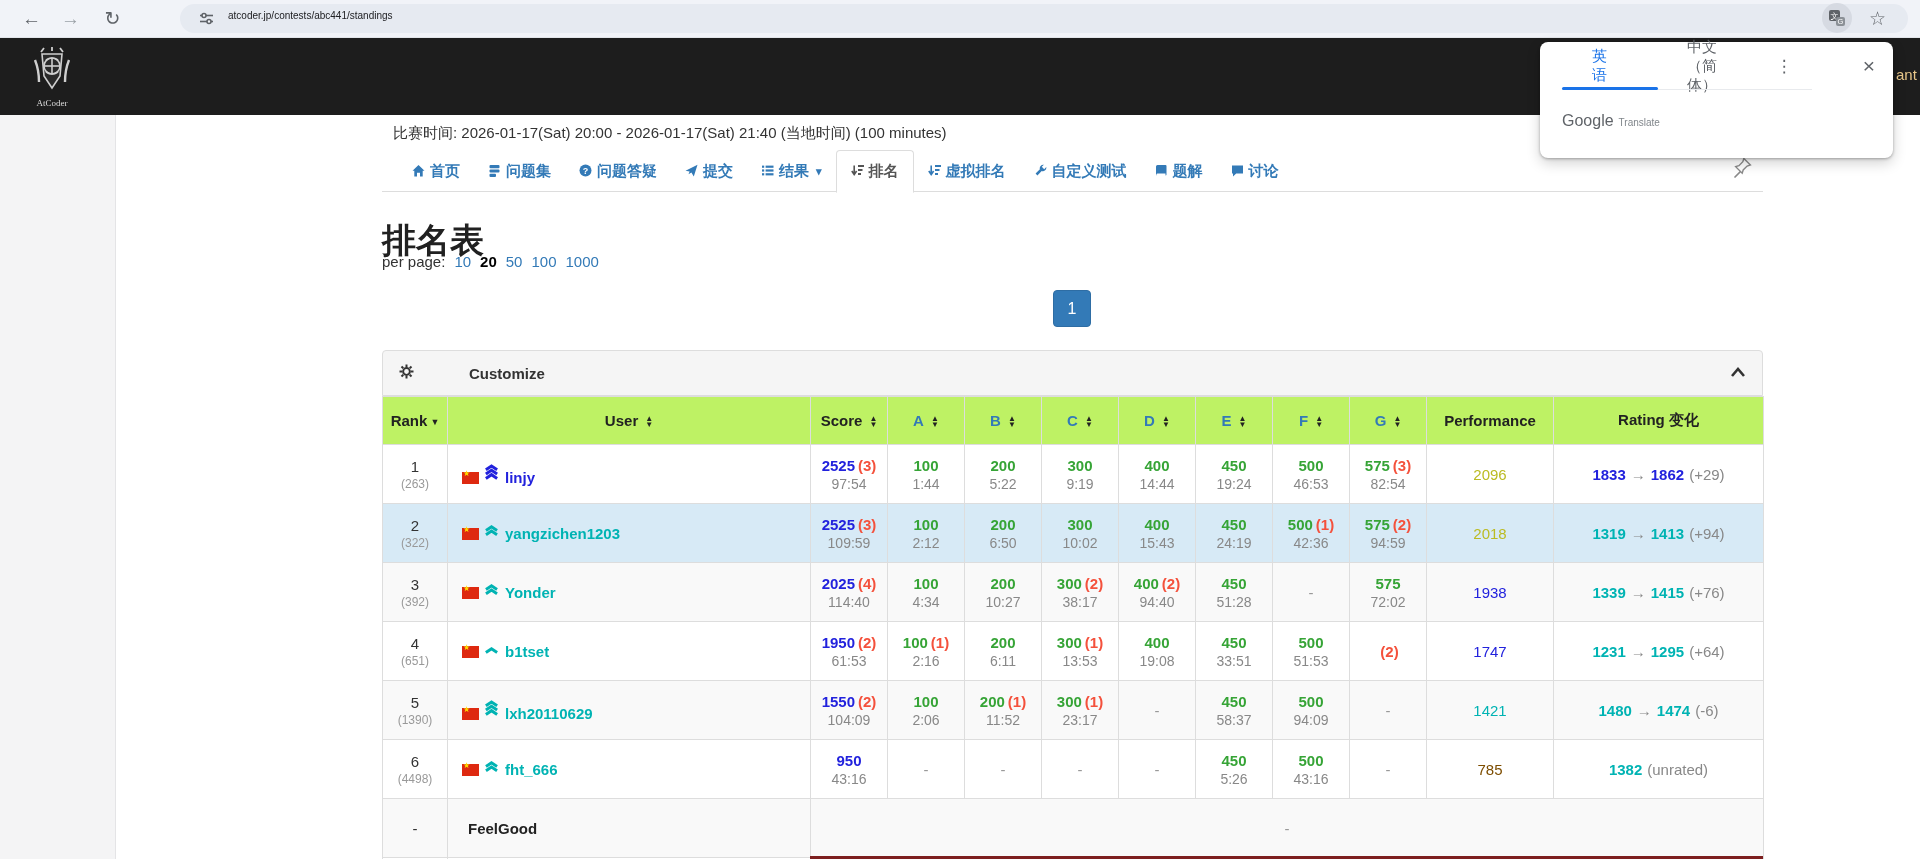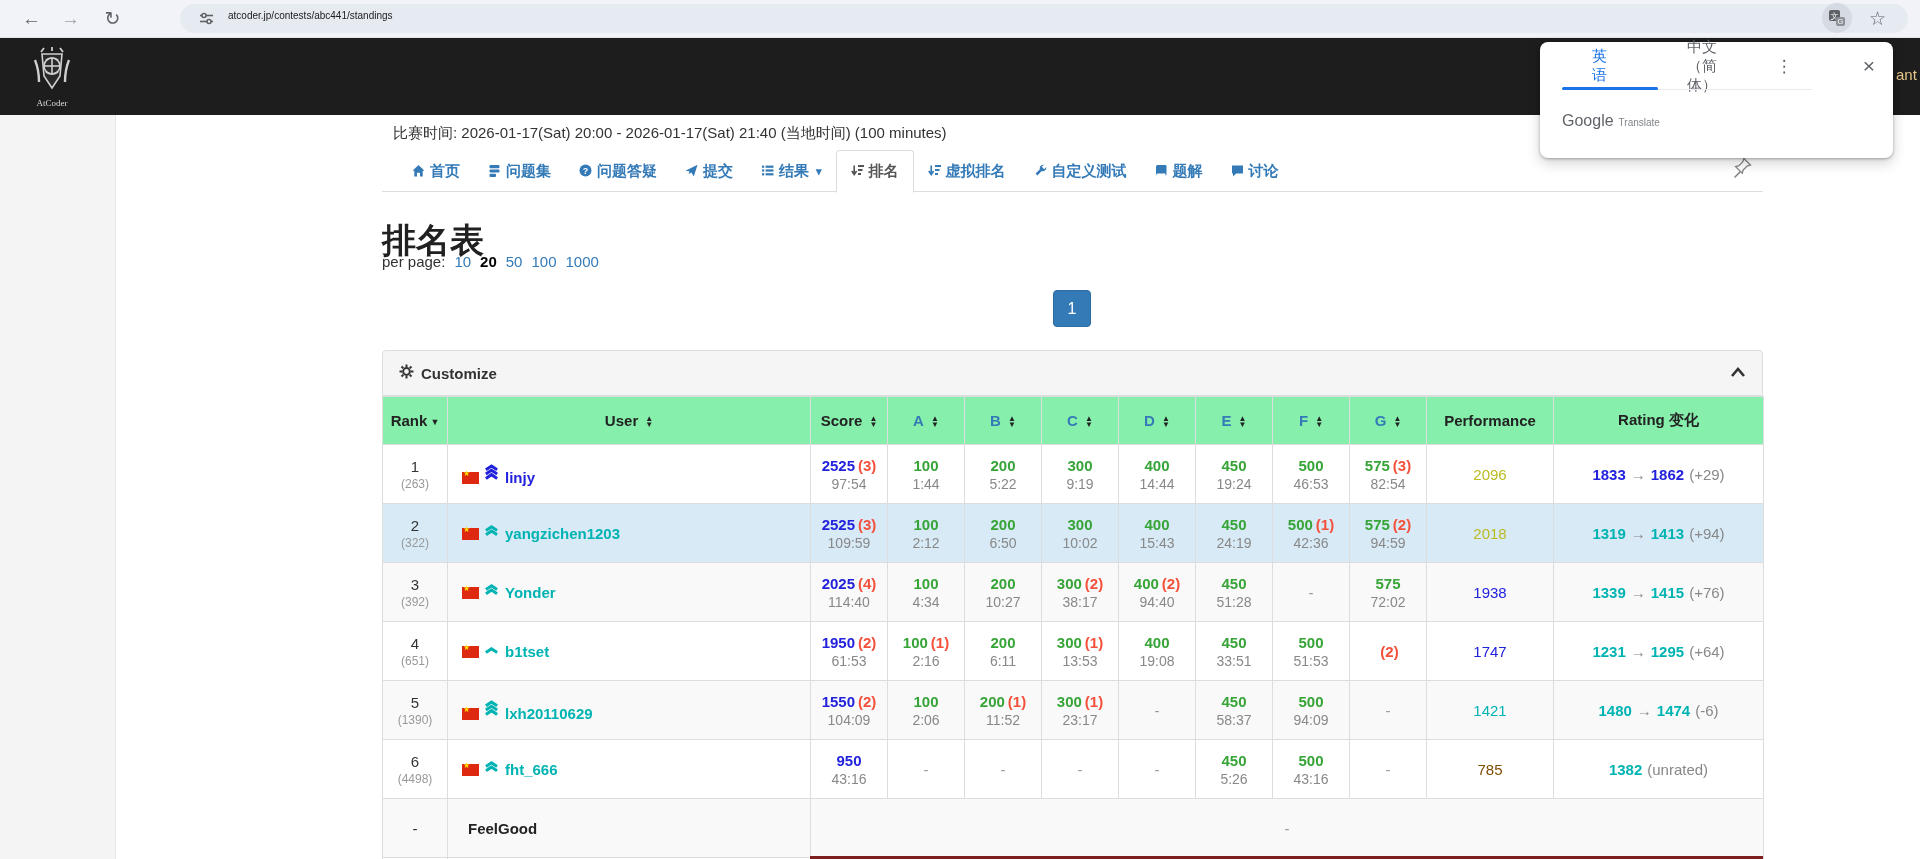--- a/index.html
+++ b/index.html
@@ -39,28 +39,28 @@
 
   .pgtitle { position:absolute; left:382px; top:218px; font-size:34px; font-weight:bold; color:#212121; }
   .perpage { position:absolute; left:382px; top:253px; width:1381px; text-align:left; font-size:15px; color:#333; }
   .perpage a { color:#337ab7; text-decoration:none; margin-left:9px; cursor:pointer; }
   .perpage a.cur { color:#000; font-weight:bold; }
 
   .pager { position:absolute; left:1053px; top:290px; width:38px; height:37px; background:#337ab7; border:1px solid #2e6da4;
            border-radius:4px; color:#fff; font-size:16px; display:flex; align-items:center; justify-content:center; cursor:pointer; }
 
   .customize { position:absolute; left:382px; top:350px; width:1381px; height:46px; background:#f5f5f5; border:1px solid #ddd;
-               border-radius:4px 4px 0 0; display:flex; align-items:center; padding:12px 16px; cursor:pointer; }
+               border-radius:4px 4px 0 0; display:flex; align-items:center; padding:12px 16px; cursor:pointer;gap:48px; }
   .customize .lbl { font-size:15px; font-weight:bold; color:#333; margin-left:7px; }
   .customize .caret { margin-left:auto; color:#333; }
 
   
   table.stand { position:absolute; left:382px; top:396px; width:1381px; border-collapse:collapse; font-size:15px; background:#fff; table-layout:fixed; }
   .stand th, .stand td { border:1px solid #ddd; text-align:center; vertical-align:middle; padding:2px 4px; }
-  .stand th { height:48px; font-weight:bold; color:#222; background:#86efac; }
+  .stand th { height:48px; font-weight:bold; color:#222; background:#bef264; }
   .stand th.col-p { color:#337ab7; }
   .stand td { height:59px; }
   .sorts { display:inline-flex; flex-direction:column; margin-left:7px; font-size:8px; line-height:6px; color:#222; vertical-align:middle; }
   .caret-d { font-size:9px; margin-left:3px; vertical-align:middle; }
   tr.shade td { background:#f9f9f9; }
   tr.hl td { background:#d7eaf6; }
   td.usercell { text-align:left; padding-left:14px; }
   .uname { font-weight:bold; margin-left:6px; text-decoration:none; cursor:pointer; }
   .c-blue { color:#2222dd; } .c-cyan { color:#00b3b3; } .c-black { color:#222; }
   .flagbox { display:inline-block; width:17px; height:12px; background:#de2910; position:relative; vertical-align:-1px; }

